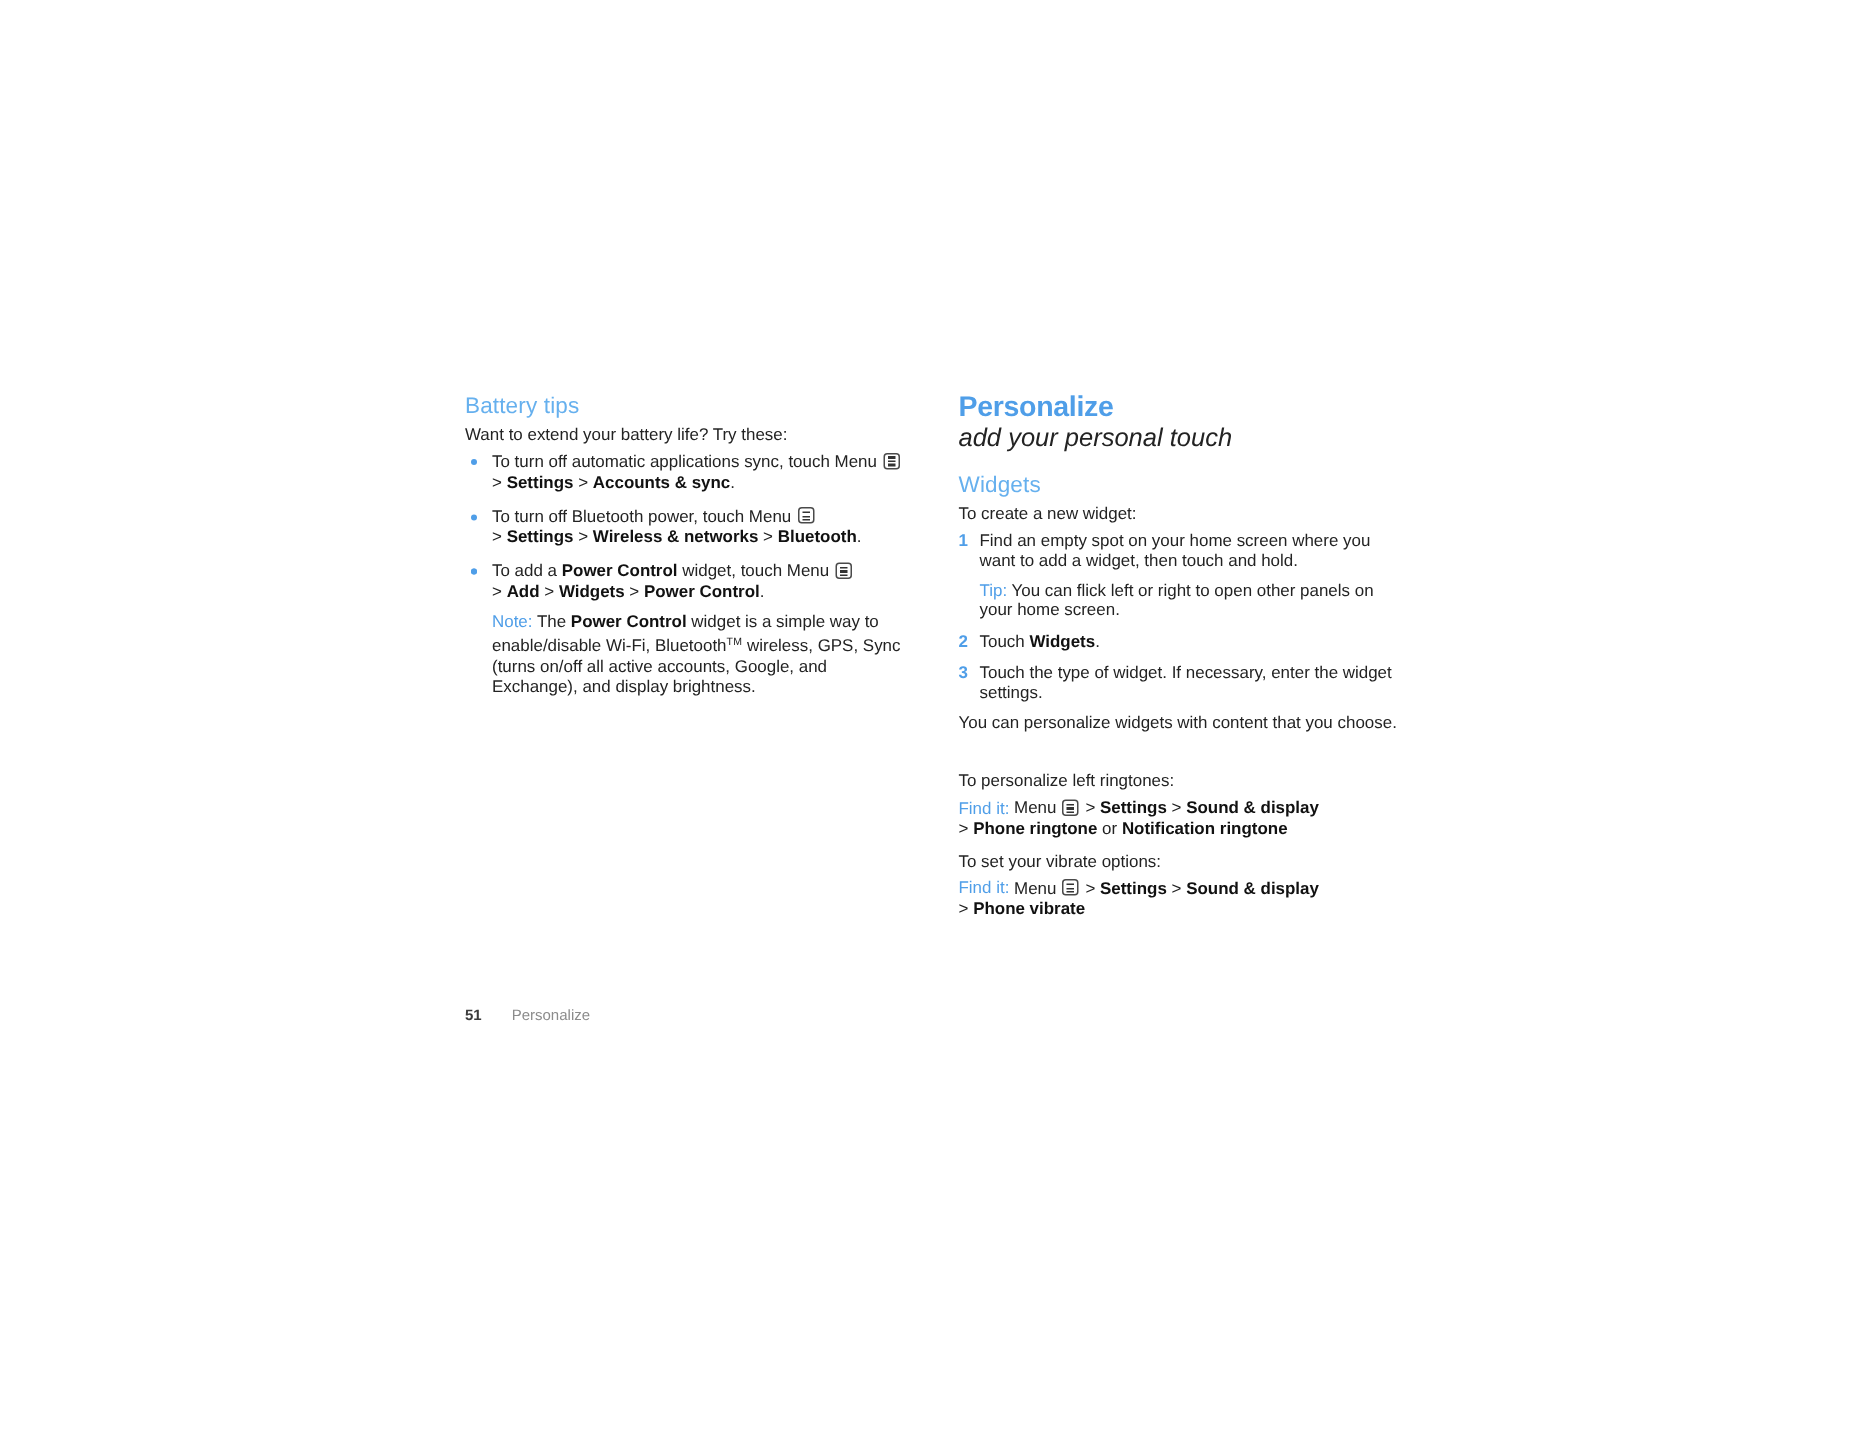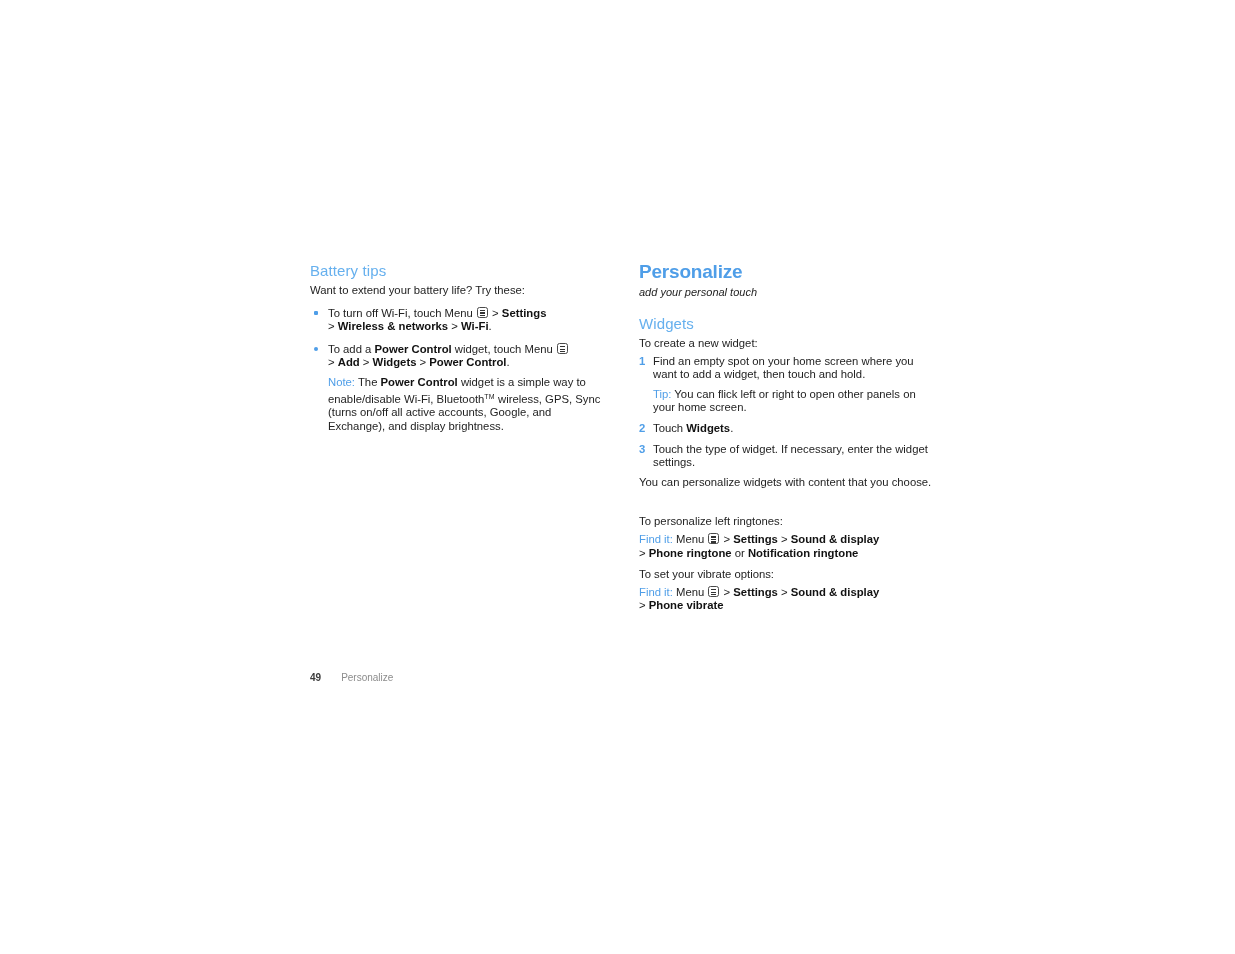--- a/index.html
+++ b/index.html
@@ -31,21 +31,21 @@
   
   .chapter-title {
     font-size: 19px;
     font-weight: bold;
     color: #4f9ee8;
     letter-spacing: -0.2px;
     line-height: 20px;
     margin: 0 0 3px 0;
   }
   .chapter-sub {
-    font-size: 11px;
+    font-size: 17px;
     font-style: italic;
     color: #232323;
     line-height: 14px;
     margin: 0 0 16px 0;
   }
   .section-title {
     font-size: 15px;
     font-weight: normal;
     color: #66b0ee;
     line-height: 17px;
@@ -194,29 +194,30 @@
   <div class="col col-left">
 
     <h2 class="section-title first">Battery tips</h2>
 
     <p class="body tight">Want to extend your battery life? Try these:</p>
 
     <ul class="bullets">
 
       <li>
         <span class="dot"></span>
-      </li>
-
-      <li>
-        <span class="dot"></span>
-      </li>
-
-      <li>
-        <span class="dot"></span>
-        <span>To turn off Wi-Fi, touch Menu&nbsp;<span class="menukey"><i></i><i></i><i></i></span> &gt; <b>Settings</b><br>&gt; <b>Wireless &amp; networks</b> &gt; <b>Wi-Fi</b>.</span>
+        <span>To turn off automatic applications sync, touch Menu&nbsp;<span class="menukey"><i></i><i></i><i></i></span> &gt; <b>Settings</b> &gt; <b>Accounts&nbsp;&amp; sync</b>.</span>
+      </li>
+
+      <li>
+        <span class="dot"></span>
+        <span>To turn off Bluetooth power, touch Menu&nbsp;<span class="menukey"><i></i><i></i><i></i></span><br>&gt; <b>Settings</b> &gt; <b>Wireless &amp; networks</b> &gt; <b>Bluetooth</b>.</span>
+      </li>
+
+      <li>
+        <span class="dot"></span>
       </li>
 
       <li style="margin-bottom:0;">
         <span class="dot"></span>
         <span>To add a <b>Power Control</b> widget, touch Menu&nbsp;<span class="menukey"><i></i><i></i><i></i></span><br>&gt; <b>Add</b> &gt; <b>Widgets</b> &gt; <b>Power Control</b>.</span>
 
         <div class="note-block">
           <span class="lbl-note">Note:</span><span> The <b>Power Control</b> widget is a simple way to enable/disable Wi-Fi, Bluetooth<sup class="tm">TM</sup> wireless, GPS, Sync (turns on/off all active accounts, Google, and Exchange), and display brightness.</span>
         </div>
       </li>
@@ -269,16 +270,16 @@
 
     <p class="body tight">To set your vibrate options:</p>
 
     <div class="findit">
       <span class="lbl-findit">Find it:</span><span> Menu&nbsp;<span class="menukey"><i></i><i></i><i></i></span> &gt; <b>Settings</b> &gt; <b>Sound &amp; display</b><br>&gt; <b>Phone vibrate</b></span>
     </div>
 
   </div>
 
   <div class="footer">
-    <span class="pg">49</span><span class="ch">Personalize</span>
+    <span class="pg">51</span><span class="ch">Personalize</span>
   </div>
 
 </div>
 
 </body></html>

